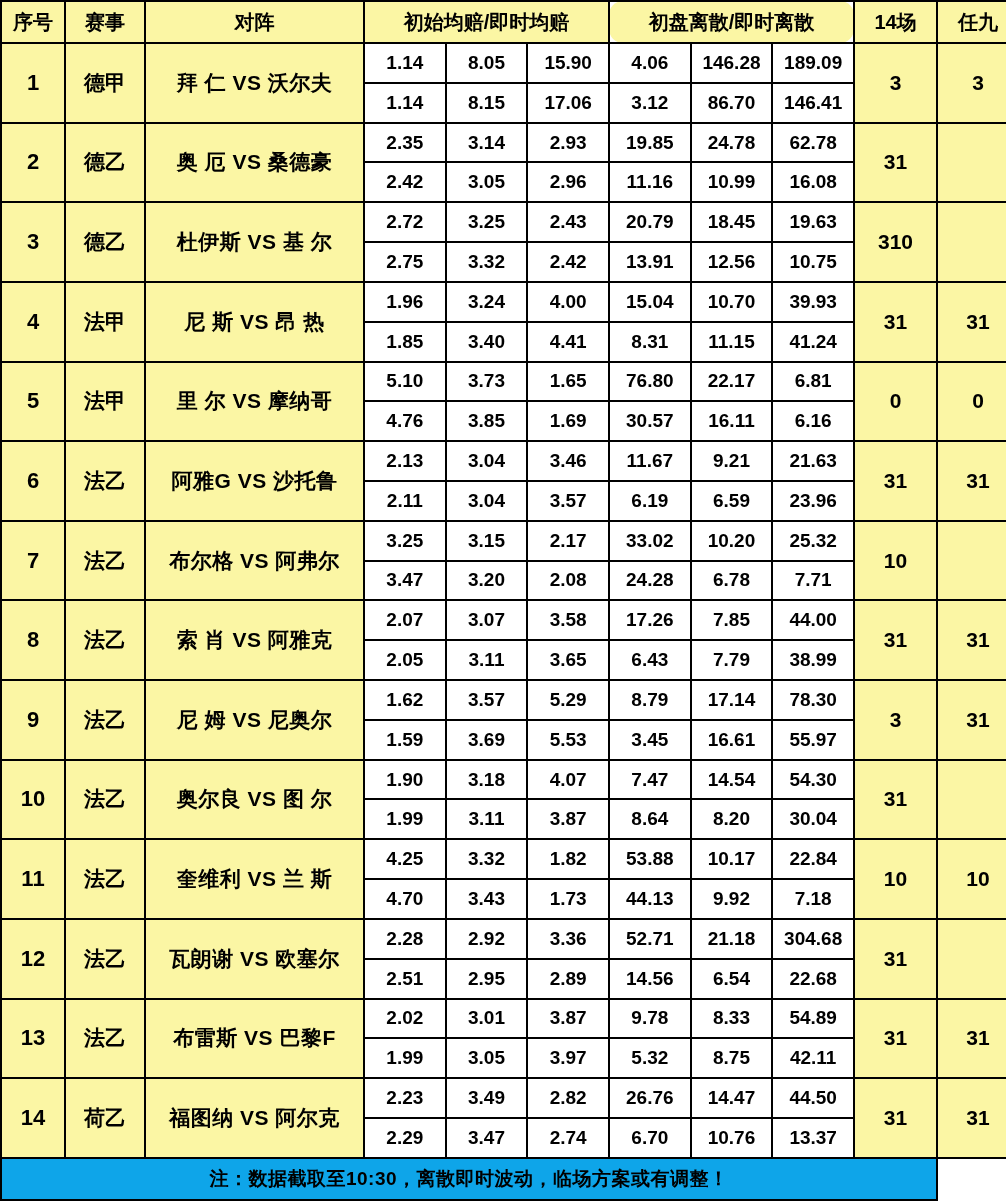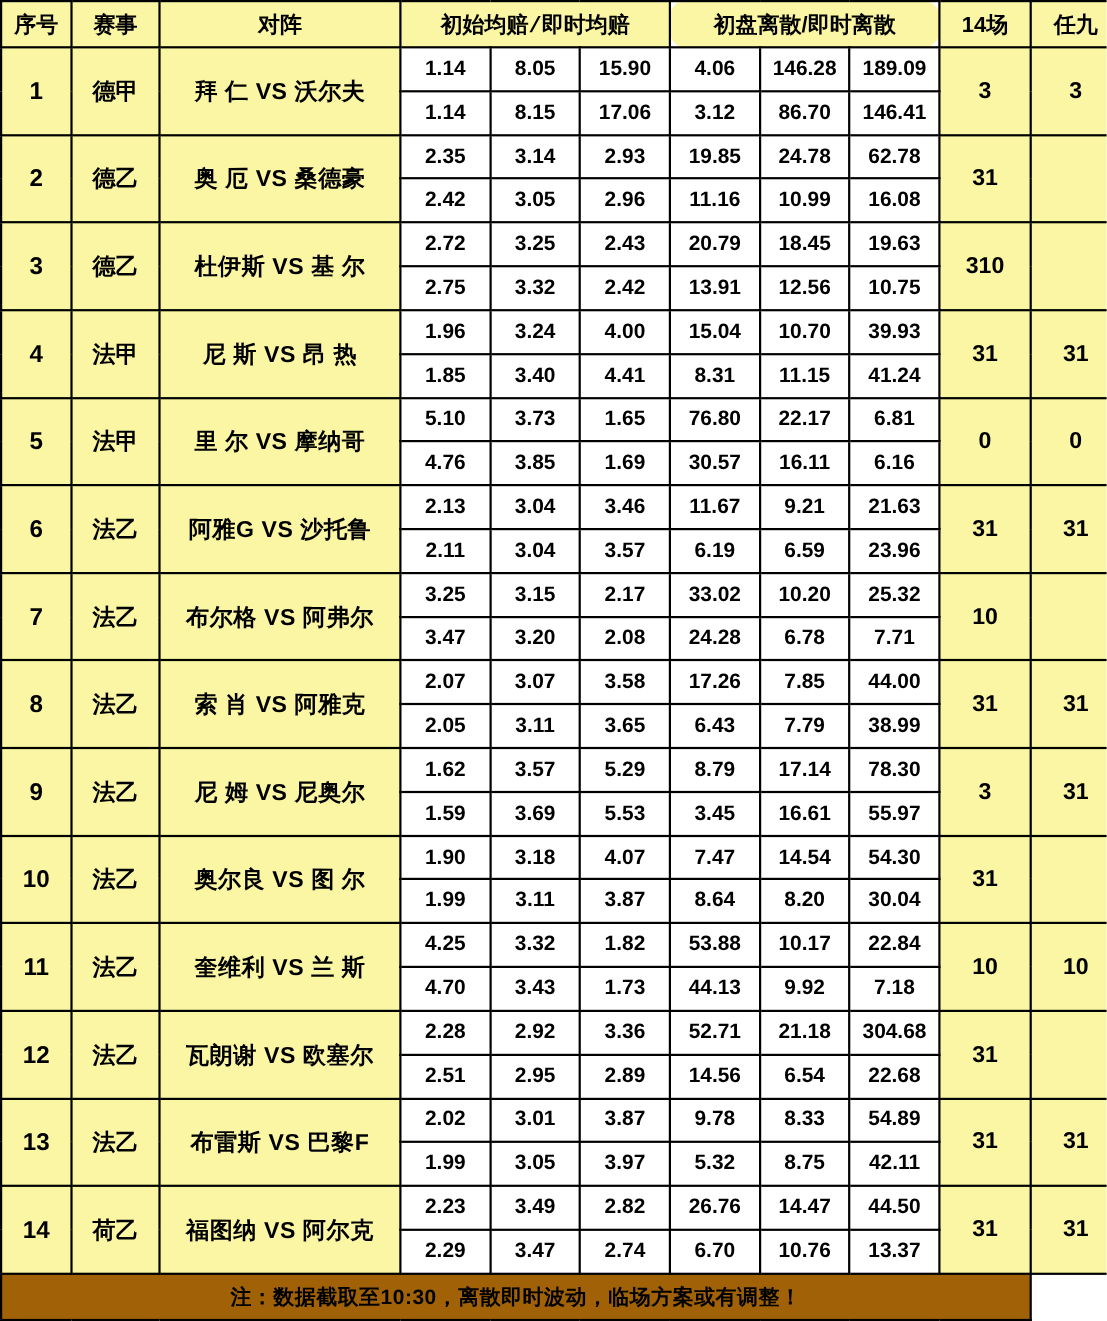--- a/index.html
+++ b/index.html
@@ -33,21 +33,21 @@
   }
   
   .hdr {
     background: #fbf6a4;
     font-size: 20px;
     height: 42px;
   }
   .hdr-seq   { width: 62px; }
   .hdr-lg    { width: 78px; }
   .hdr-match { width: 217px; margin-left: 22px; }
-  .hdr-odds  { width: 243px; font-family: Liberation Mono, monospace; }
+  .hdr-odds  { width: 243px; }
   .hdr-dev   { width: 243px; border-radius: 14px; }
   .hdr-14    { width: 81px; }
   .hdr-9     { width: 80px; }
 
   
   .c-seq, .c-lg, .c-match, .c-14, .c-9 {
     background: #fbf6a4;
   }
   .c-seq   { font-size: 22px; }
   .c-lg    { font-size: 21px; }
@@ -61,21 +61,21 @@
     width: 81px;
   }
   .c-dev {
     background: #ffffff;
     font-size: 19px;
     font-weight: bold;
     width: 81px;
   }
 
   .footer-row td {
-    background: #a16207;
+    background: #0ea5e9;
     font-size: 19px;
     height: 40px;
     font-weight: bold;
     letter-spacing: 0.5px;
   }
 </style>
 </head>
 <body>
 
 <div id="sheet">

